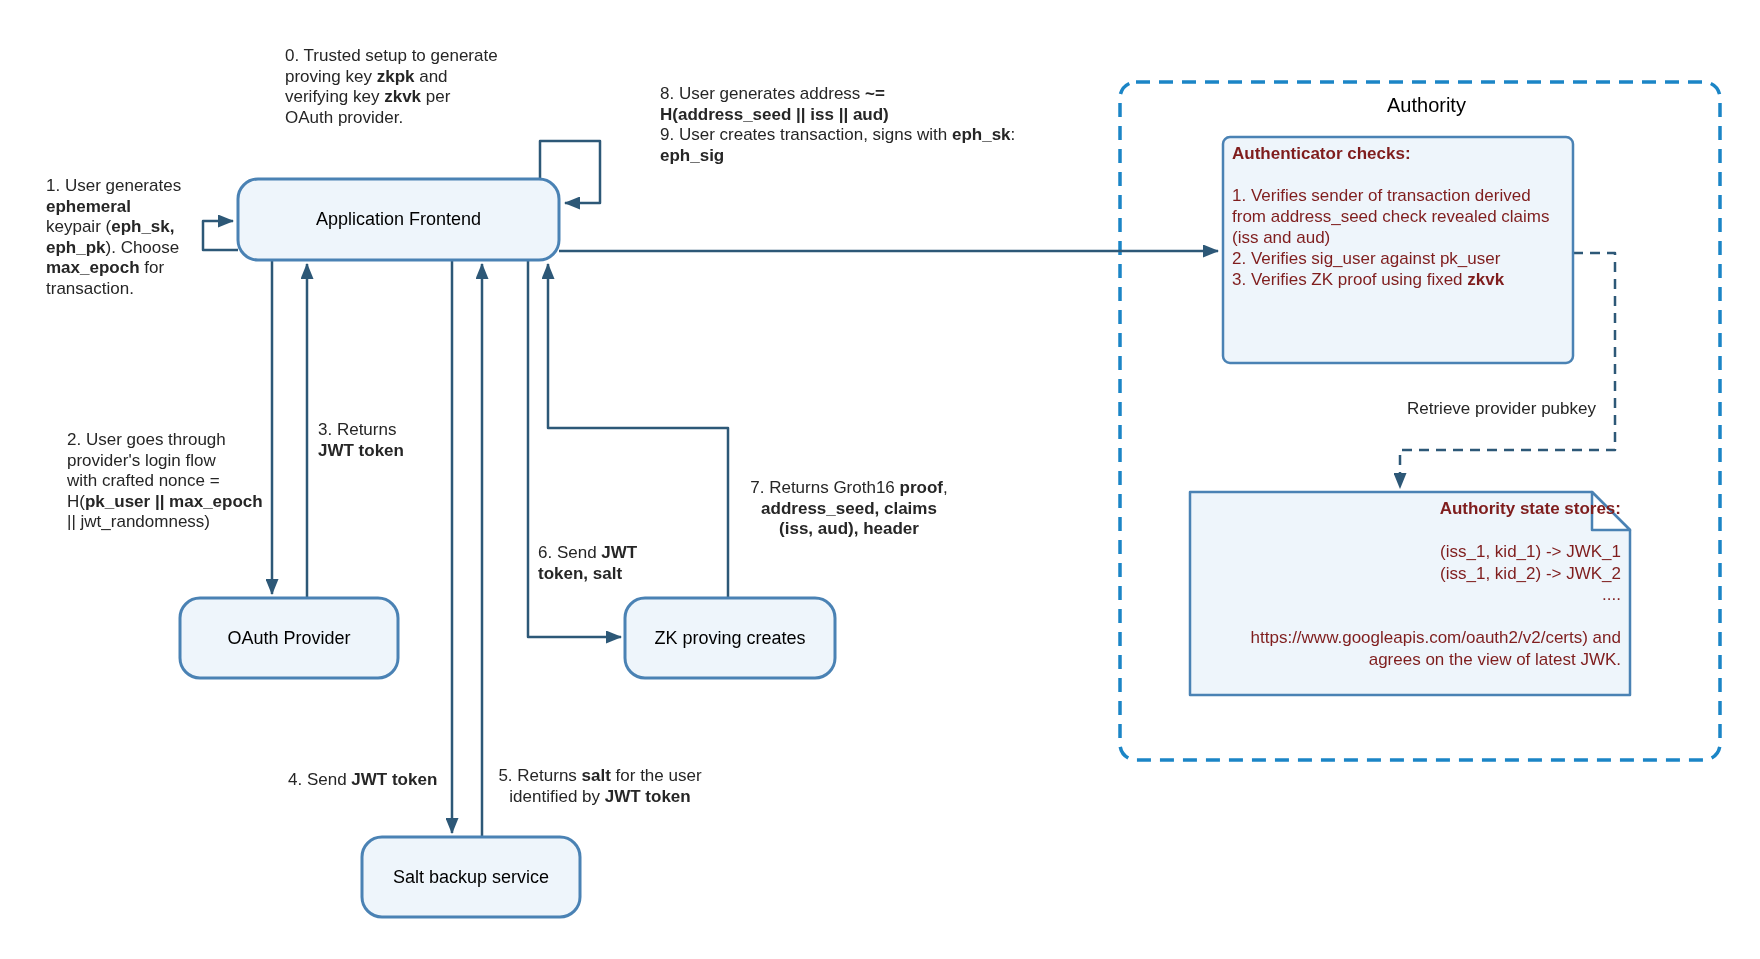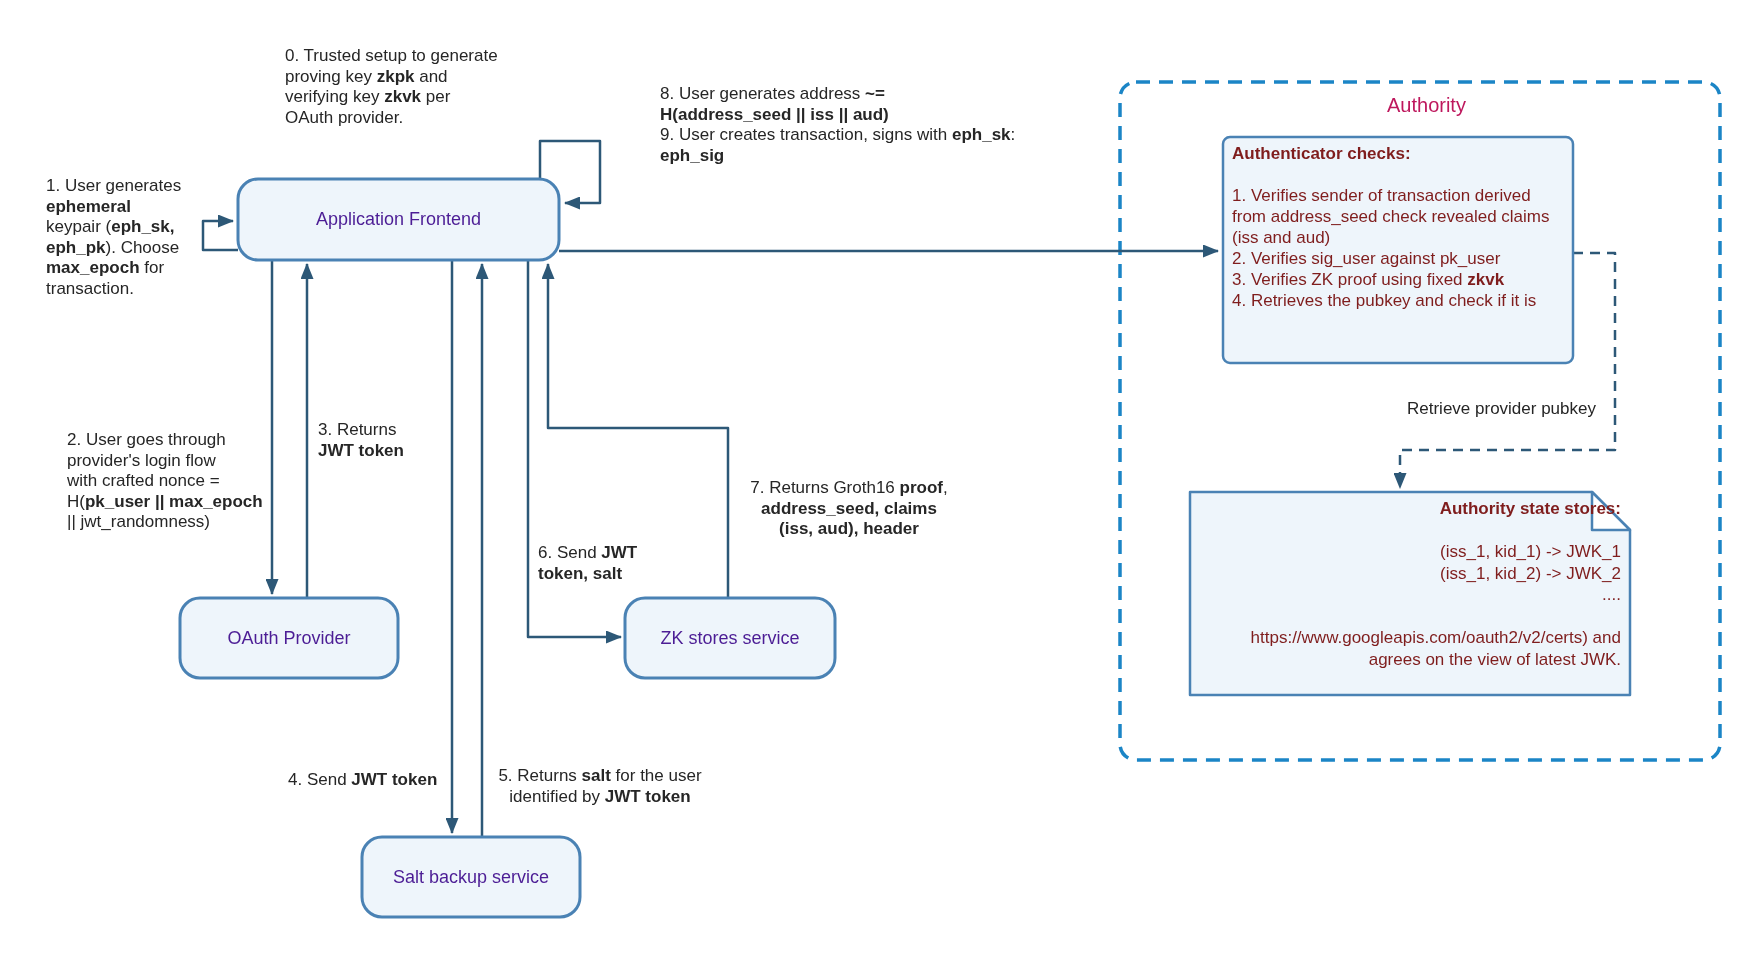--- a/index.html
+++ b/index.html
@@ -1,24 +1,24 @@
 <!DOCTYPE html>
 <html><head>
 <meta charset="utf-8">
 <style>
   html,body{margin:0;padding:0;background:#ffffff;}
   .page{position:relative;width:1760px;height:959px;background:#ffffff;overflow:hidden;
         font-family:"Liberation Sans",sans-serif;color:#262626;}
   .shapes{position:absolute;left:0;top:0;width:1760px;height:959px;}
   .node-label{position:absolute;display:flex;align-items:center;justify-content:center;
-              font-size:18px;color:#4c1d95;}
+              font-size:18px;color:#000000;}
   .ann{position:absolute;font-size:17px;line-height:20.5px;white-space:nowrap;color:#262626;}
   .ann.center{text-align:center;}
   .boxtext{position:absolute;font-size:17px;line-height:21px;white-space:nowrap;color:#7f1d1d;}
-  .authority-title{position:absolute;font-size:20px;color:#be185d;}
+  .authority-title{position:absolute;font-size:20px;color:#000000;}
   b{font-weight:700;}
   .ln{min-height:1em;}
 </style>
 </head>
 <body>
 
 <div class="page">
 
   <svg class="shapes" viewBox="0 0 1760 959">
     <defs>
@@ -44,34 +44,33 @@
     <rect x="180" y="598" width="218" height="80" rx="20" fill="#eef5fb" stroke="#4a82b4" stroke-width="3"></rect>
     <rect x="625" y="598" width="210" height="80" rx="20" fill="#eef5fb" stroke="#4a82b4" stroke-width="3"></rect>
     <rect x="362" y="837" width="218" height="80" rx="20" fill="#eef5fb" stroke="#4a82b4" stroke-width="3"></rect>
     <rect x="1223" y="137" width="350" height="226" rx="7" fill="#eef5fb" stroke="#4a82b4" stroke-width="2.5"></rect>
     <path d="M1190,492 h402 l38,38 v165 h-440 Z" fill="#eef5fb" stroke="#4a82b4" stroke-width="2.5" stroke-linejoin="round"></path>
     <path d="M1592,492 v38 h38 Z" fill="#ffffff" stroke="#4a82b4" stroke-width="2.5" stroke-linejoin="round"></path>
   </svg>
 
   <div class="node-label" style="left:238px;top:179px;width:321px;height:81px;">Application Frontend</div>
   <div class="node-label" style="left:180px;top:598px;width:218px;height:80px;">OAuth Provider</div>
-  <div class="node-label" style="left:625px;top:598px;width:210px;height:80px;">ZK stores service</div>
+  <div class="node-label" style="left:625px;top:598px;width:210px;height:80px;">ZK proving creates</div>
   <div class="node-label" style="left:362px;top:837px;width:218px;height:80px;">Salt backup service</div>
 
   <div class="authority-title" style="left:1387px;top:94px;">Authority</div>
 
   <div class="boxtext" style="left:1232px;top:143px;width:334px;">
       <div class="ln"><b>Authenticator checks:</b></div>
       <div class="ln">&nbsp;</div>
       <div class="ln"><span>1. Verifies sender of transaction derived</span></div>
       <div class="ln"><span>from address_seed check revealed claims</span></div>
       <div class="ln"><span>(iss and aud)</span></div>
       <div class="ln"><span>2. Verifies sig_user against pk_user</span></div>
       <div class="ln"><span>3. Verifies ZK proof using fixed </span><b>zkvk</b></div>
-      <div class="ln"><span>4. Retrieves the pubkey and check if it is</span></div>
     </div>
   <div class="boxtext" style="left:1201px;top:498px;width:420px;line-height:21.5px;text-align:right;">
       <div class="ln"><b>Authority state stores:</b></div>
       <div class="ln">&nbsp;</div>
       <div class="ln"><span>(iss_1, kid_1) -&gt; JWK_1</span></div>
       <div class="ln"><span>(iss_1, kid_2) -&gt; JWK_2</span></div>
       <div class="ln"><span>....</span></div>
       <div class="ln">&nbsp;</div>
       <div class="ln"><span>https://www.googleapis.com/oauth2/v2/certs) and</span></div>
       <div class="ln"><span>agrees on the view of latest JWK.</span></div>

